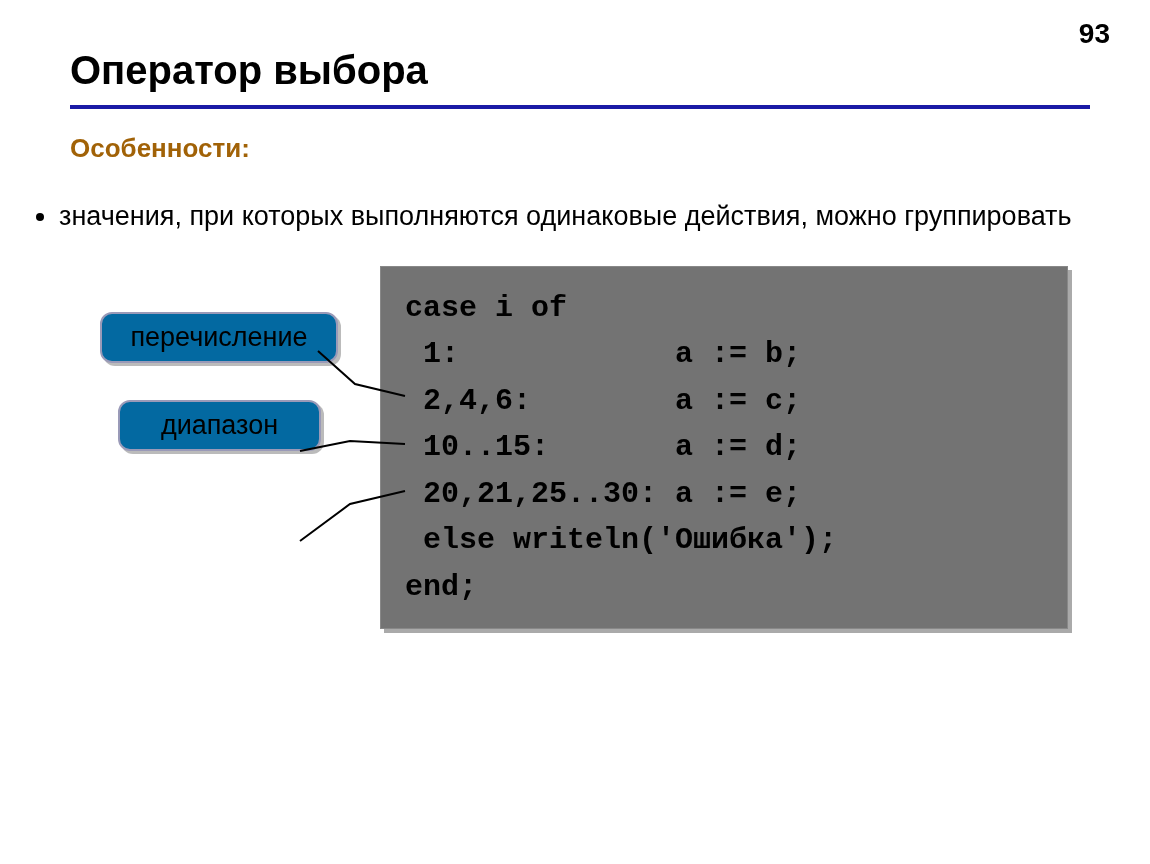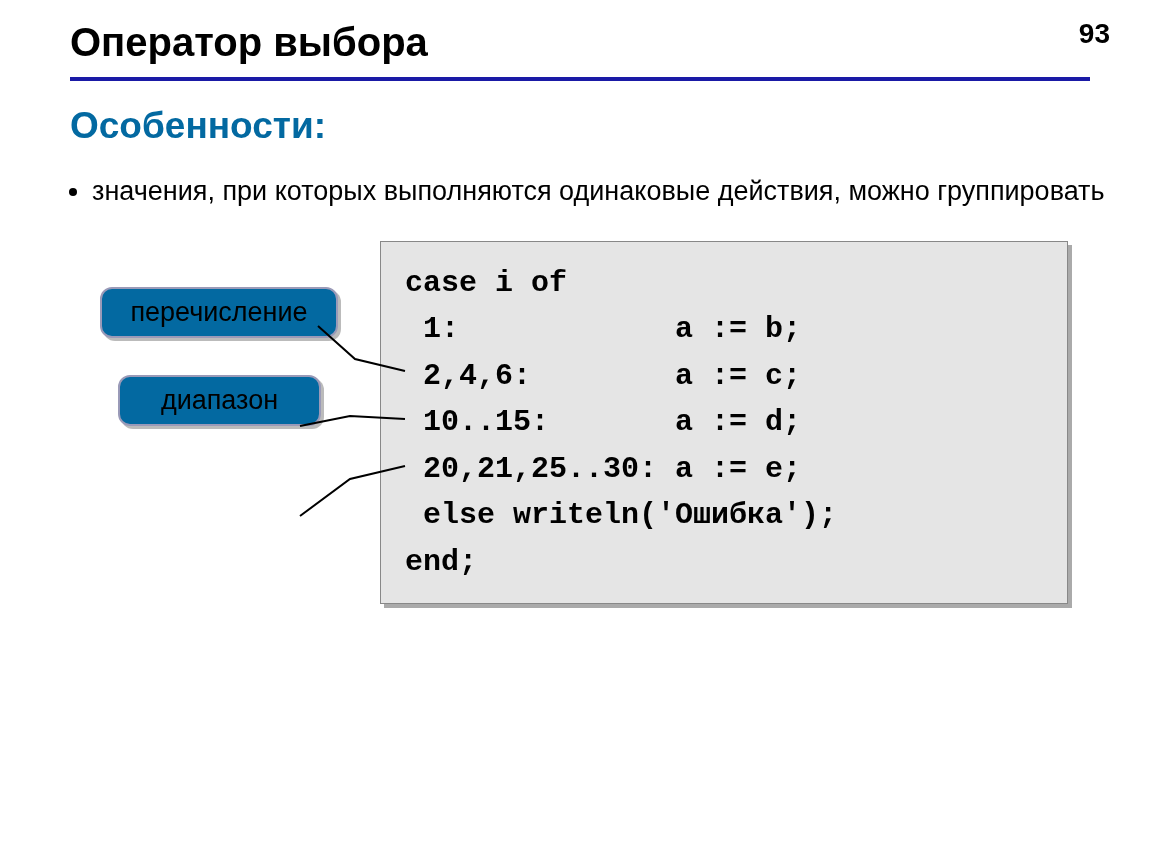--- a/index.html
+++ b/index.html
@@ -15,51 +15,51 @@
   .page-number {
     position: absolute;
     top: 18px;
     right: 40px;
     font-weight: bold;
     font-size: 28px;
   }
   .title {
     font-size: 40px;
     font-weight: bold;
-    padding: 20px 0 12px 70px;
+    padding: 48px 0 12px 70px;
   }
   .hr {
     border: none;
     border-top: 4px solid #1a1aa6;
     margin: 0 60px 0 70px;
   }
   .subhead {
-    color: #0369a1;
+    color: #a16207;
     font-weight: bold;
-    font-size: 37px;
+    font-size: 26px;
     padding: 24px 0 10px 70px;
   }
   ul.bullet {
-    margin: 16px 0 0 0;
-    padding: 0 0 0 92px;
+    margin: 24px 0 0 0;
+    padding: 0 0 0 59px;
     list-style: disc;
     font-size: 27px;
     line-height: 1.4;
   }
   .diagram {
     position: relative;
     margin-top: 30px;
     height: 420px;
   }
   .code-box {
     position: absolute;
     left: 380px;
     top: 0;
     width: 640px;
-    background: #e5e5e5;
+    background: #737373;
     border: 1px solid #888;
     box-shadow: 4px 4px 0 #aaa;
     padding: 18px 22px 18px 24px;
     font-family: "Courier New", monospace;
     font-size: 30px;
     font-weight: bold;
     line-height: 1.55;
     white-space: pre;
   }
   .callout {

